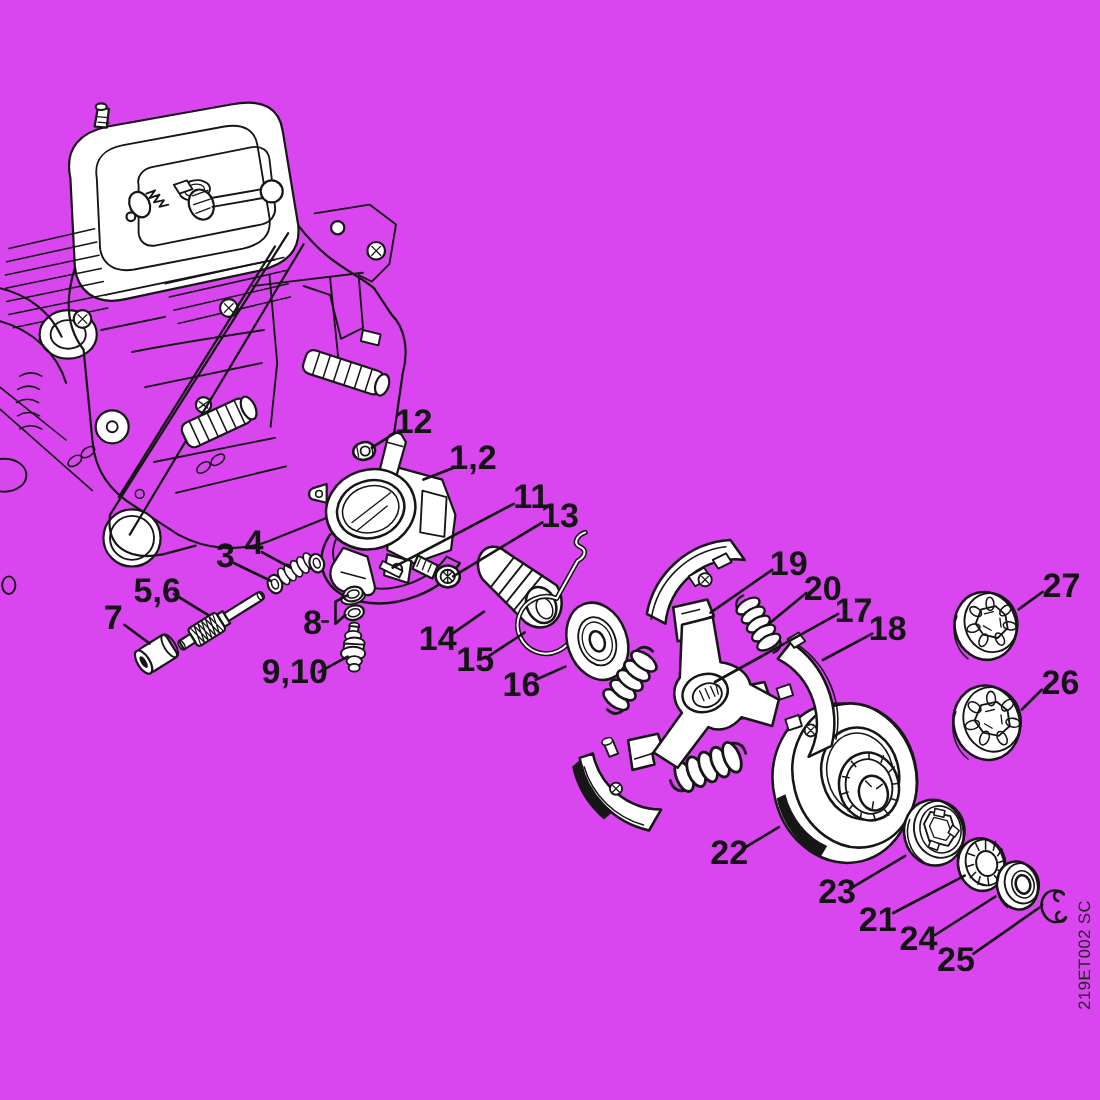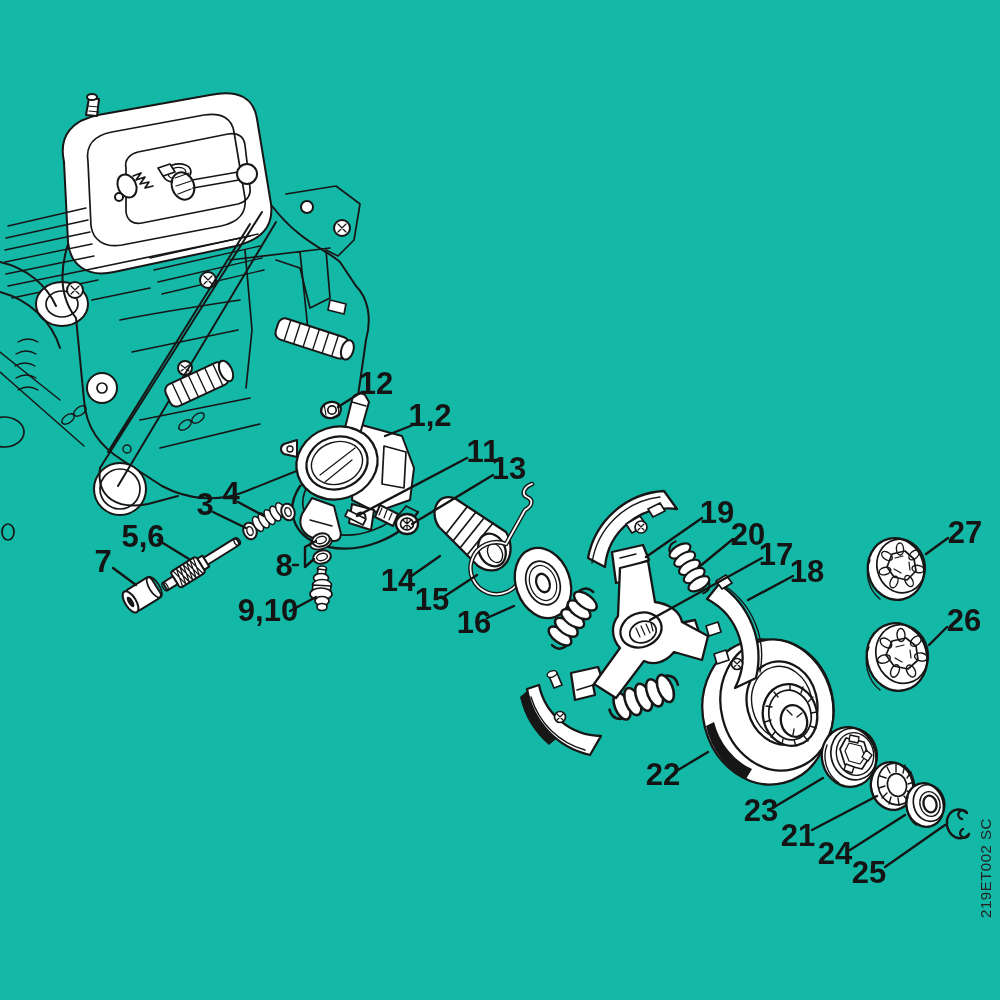--- a/index.html
+++ b/index.html
@@ -1,16 +1,16 @@
 <!DOCTYPE html>
 <html><head>
 <meta charset="utf-8">
 <style>
   html,body{margin:0;padding:0;background:#ffffff;width:1000px;height:1000px;overflow:hidden;}
-  #stage{position:relative;width:1000px;height:1000px;background:#14b8a6;font-family:"Liberation Sans",sans-serif;}
+  #stage{position:relative;width:1000px;height:1000px;background:#d946ef;font-family:"Liberation Sans",sans-serif;}
   svg{position:absolute;left:0;top:0;}
   .ln{fill:none;stroke:#161616;stroke-width:2;stroke-linecap:round;stroke-linejoin:round;}
   .fw{fill:#ffffff;}
   .fb{fill:#161616;stroke:none;}
   .s1{stroke-width:1.2;} .s13{stroke-width:1.4;} .s16{stroke-width:1.7;} .s22{stroke-width:2.3;}
   .wire{stroke-width:4.6;} .wirecore{stroke:#ffffff;stroke-width:1.8;}
   .callout{font-family:"Liberation Sans",sans-serif;font-weight:bold;font-size:31px;fill:#141414;}
   .code{font-family:"Liberation Sans",sans-serif;font-size:15px;fill:#222;letter-spacing:0.5px;}
   .leader{stroke:#141414;stroke-width:2.4;fill:none;stroke-linecap:round;}
 </style>

